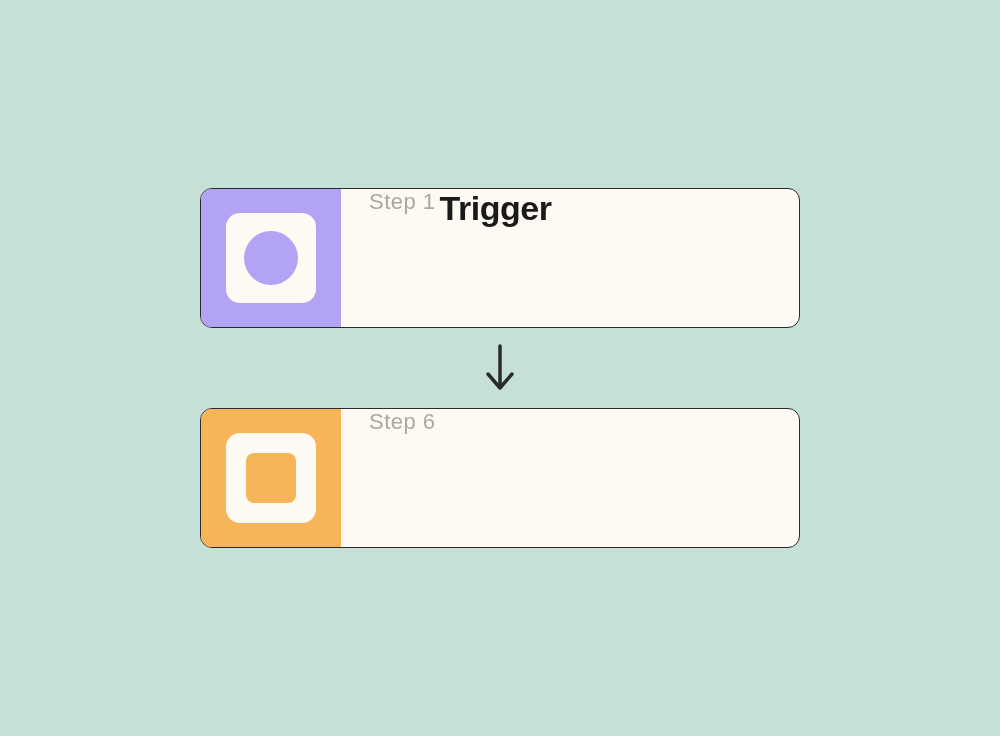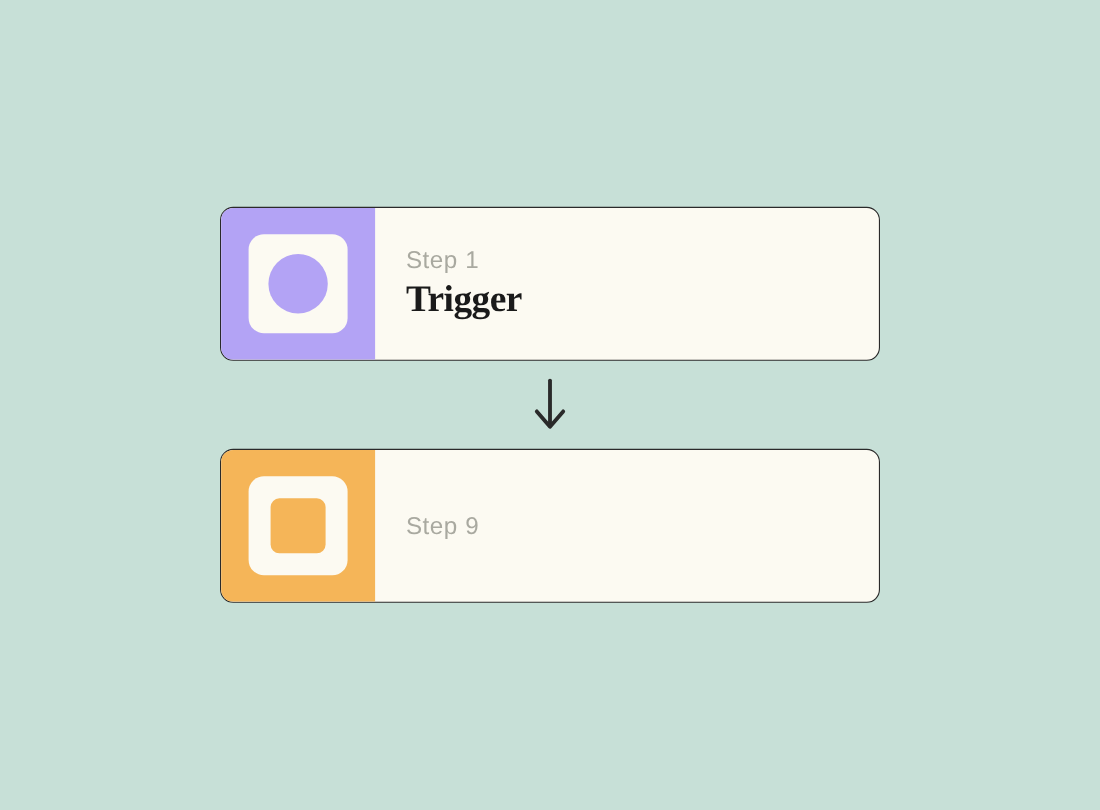--- a/index.html
+++ b/index.html
@@ -72,38 +72,37 @@
     .square-shape {
       width: 50px;
       height: 50px;
       background-color: #f5b558;
       border-radius: 8px;
     }
     
     .text-section {
       padding-left: 28px;
       display: flex;
-      flex-direction: column;
+      flex-direction: row;
       justify-content: center;
       gap: 4px;
     }
     
     .step-label {
       font-size: 22px;
       font-weight: 500;
       color: #a9a9a0;
       letter-spacing: 0.5px;
     }
     
     .step-title {
       font-size: 34px;
       font-weight: 600;
       color: #1a1a1a;
       letter-spacing: -0.5px;
-      font-family: Liberation Serif, serif;
     }
     
     .arrow-container {
       height: 80px;
       display: flex;
       align-items: center;
       justify-content: center;
     }
     
     .arrow-svg {
@@ -135,17 +134,17 @@
     </svg>
   </div>
 
   <div class="step-card">
     <div class="icon-section orange">
       <div class="icon-box">
         <div class="square-shape"></div>
       </div>
     </div>
     <div class="text-section">
-      <div class="step-label">Step 9</div>
+      <div class="step-label">Step 6</div>
     </div>
   </div>
 
 </div>
 
 </body></html>

